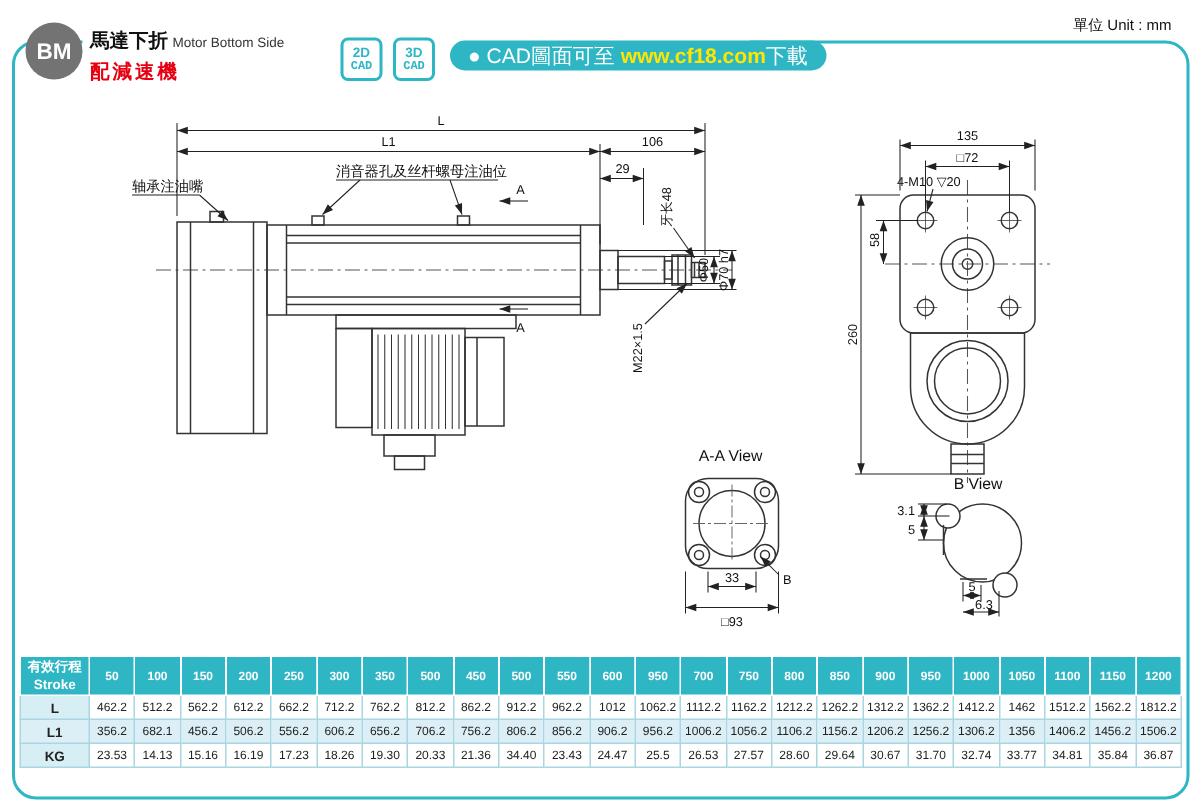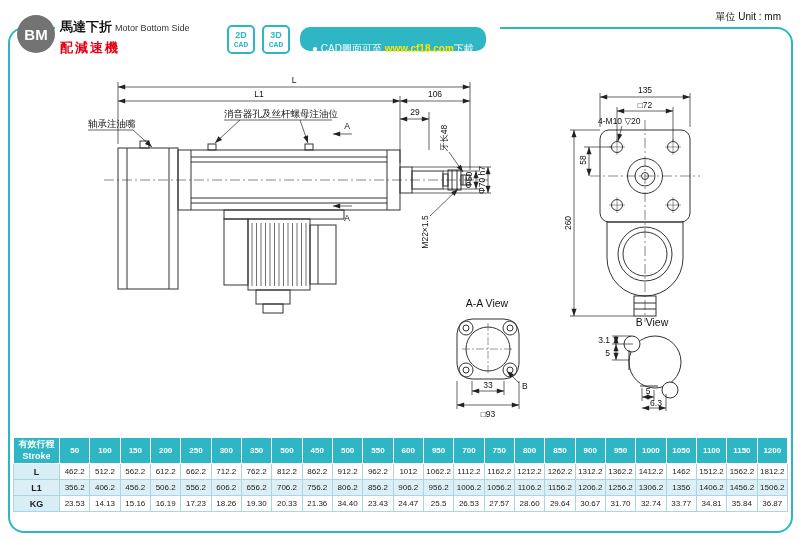--- a/index.html
+++ b/index.html
@@ -13,21 +13,21 @@
   .titles{position:absolute;left:60px;top:18px;background:#fff;padding-right:6px;}
   .title-line{font-size:13px;font-weight:bold;color:#111;white-space:nowrap;}
   .title-en{font-size:9px;font-weight:normal;color:#333;margin-left:3px;}
   .subtitle{font-size:13px;font-weight:bold;color:#e60012;letter-spacing:2px;margin-top:3px;}
   .cad-badge{position:absolute;top:25px;width:28px;height:29px;border:2px solid #2eb6c4;border-radius:5px;background:#fff;
     color:#2eb6c4;display:flex;flex-direction:column;align-items:center;justify-content:center;font-weight:bold;line-height:1;}
   .cad-badge .l1{font-size:9px;}
   .cad-badge .l2{font-size:8px;margin-top:1px;font-family:Liberation Mono, monospace;}
   #badge2d{left:227px;} #badge3d{left:262px;}
   .banner{position:absolute;left:300px;top:27px;height:20px;border-radius:10px;background:#2eb6c4;color:#fff;
-    font-size:10px;line-height:20px;padding:12px 12px;white-space:nowrap;}
+    font-size:14px;line-height:20px;padding:0 12px;white-space:nowrap;}
   .banner .url{color:#ffe600;font-weight:bold;}
   svg.drawing{position:absolute;left:0;top:0;}
   svg text{fill:#111;stroke:none;font-family:"Liberation Sans",sans-serif;}
   .dim-t{font-size:8.5px;}
   .lab{font-size:9.5px;}
   .vtitle{font-size:10.5px;}
   #stroke-table{position:absolute;left:13px;top:437px;width:775px;border-collapse:collapse;table-layout:fixed;}
   #stroke-table th,#stroke-table td{border:1px solid #a9d6e2;text-align:center;overflow:hidden;padding:0;}
   #stroke-table thead th{background:#2eb6c4;color:#fff;border:1px solid #fff;font-size:8px;font-weight:bold;height:26px;}
   #stroke-table thead th.label-col{font-size:9px;line-height:1.25;}
@@ -325,21 +325,21 @@
         <td>1362.2</td>
         <td>1412.2</td>
         <td>1462</td>
         <td>1512.2</td>
         <td>1562.2</td>
         <td>1812.2</td>
       </tr>
       <tr class="alt">
         <td class="row-label">L1</td>
         <td>356.2</td>
-        <td>406.2</td>
+        <td>682.1</td>
         <td>456.2</td>
         <td>506.2</td>
         <td>556.2</td>
         <td>606.2</td>
         <td>656.2</td>
         <td>706.2</td>
         <td>756.2</td>
         <td>806.2</td>
         <td>856.2</td>
         <td>906.2</td>

